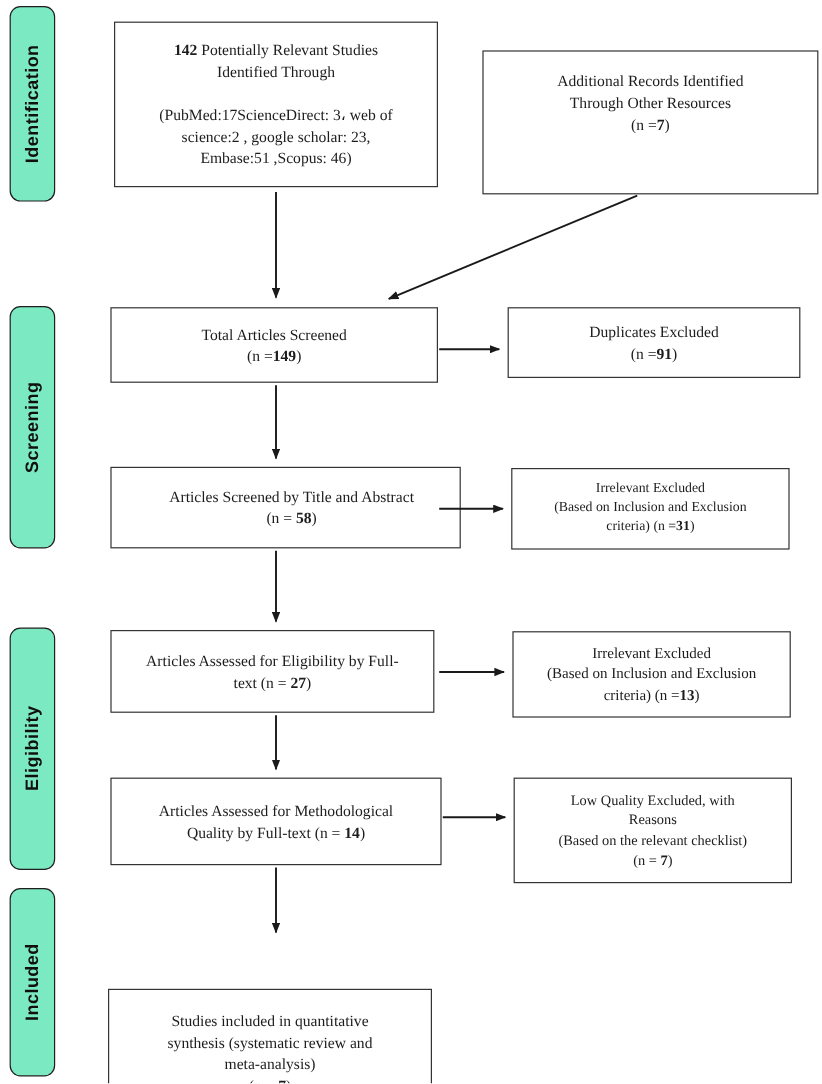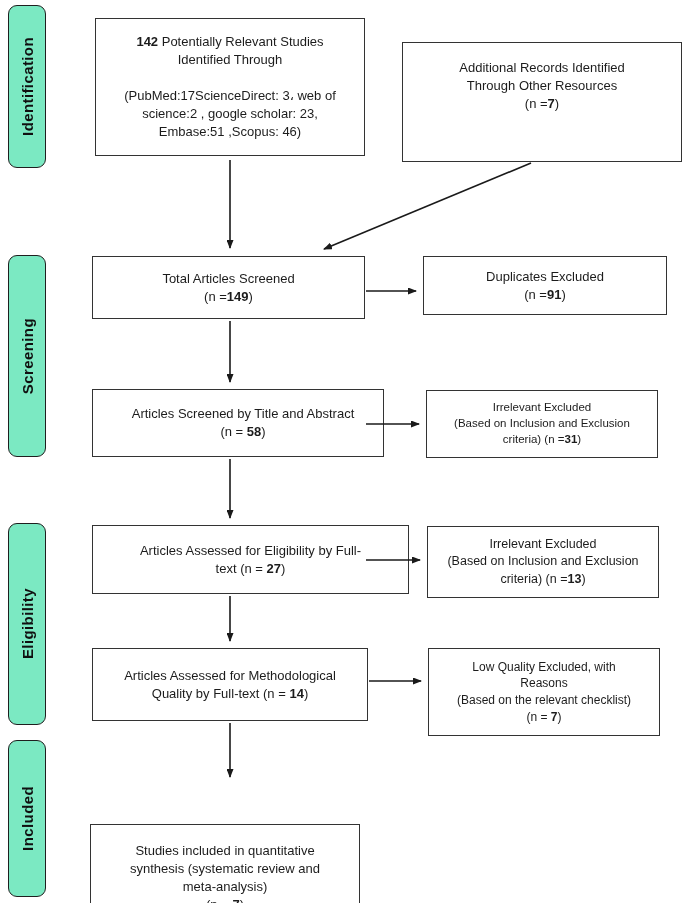--- a/index.html
+++ b/index.html
@@ -52,30 +52,30 @@
     display: flex;
     flex-direction: column;
     justify-content: center;
     align-items: center;
     text-align: center;
     font-size: 13px;
     line-height: 1.38;
     color: #1c1c1c;
     padding: 3px 6px;
   }
-  .fbox .line { width: 100%; }
+  .fbox .line { width: 100%; font-family: Liberation Serif, serif; }
 
   #box-potentially-relevant { left: 95px;  top: 18px;  width: 270px; height: 138px; }
   #box-additional-records   { left: 402px; top: 42px;  width: 280px; height: 120px;
                               justify-content: flex-start; padding-top: 16px; }
   #box-total-screened       { left: 92px;  top: 256px; width: 273px; height: 63px; }
   #box-duplicates-excluded  { left: 423px; top: 256px; width: 244px; height: 59px; }
   #box-screened-title       { left: 92px;  top: 389px; width: 292px; height: 68px; padding-left: 16px; }
   #box-irrelevant-1         { left: 426px; top: 390px; width: 232px; height: 68px; font-size: 11.5px; }
-  #box-eligibility-fulltext { left: 92px;  top: 525px; width: 317px; height: 69px; }
+  #box-eligibility-fulltext { left: 92px;  top: 525px; width: 270px; height: 69px; }
   #box-irrelevant-2         { left: 427px; top: 526px; width: 232px; height: 72px; font-size: 12.5px; }
   #box-methodological       { left: 92px;  top: 648px; width: 276px; height: 73px; }
   #box-low-quality          { left: 428px; top: 648px; width: 232px; height: 88px; font-size: 12px; }
   #box-included-quant       { left: 90px;  top: 824px; width: 270px; height: 108px; }
 
   
   svg.arrows {
     position: absolute;
     top: 0; left: 0;
     width: 685px;

